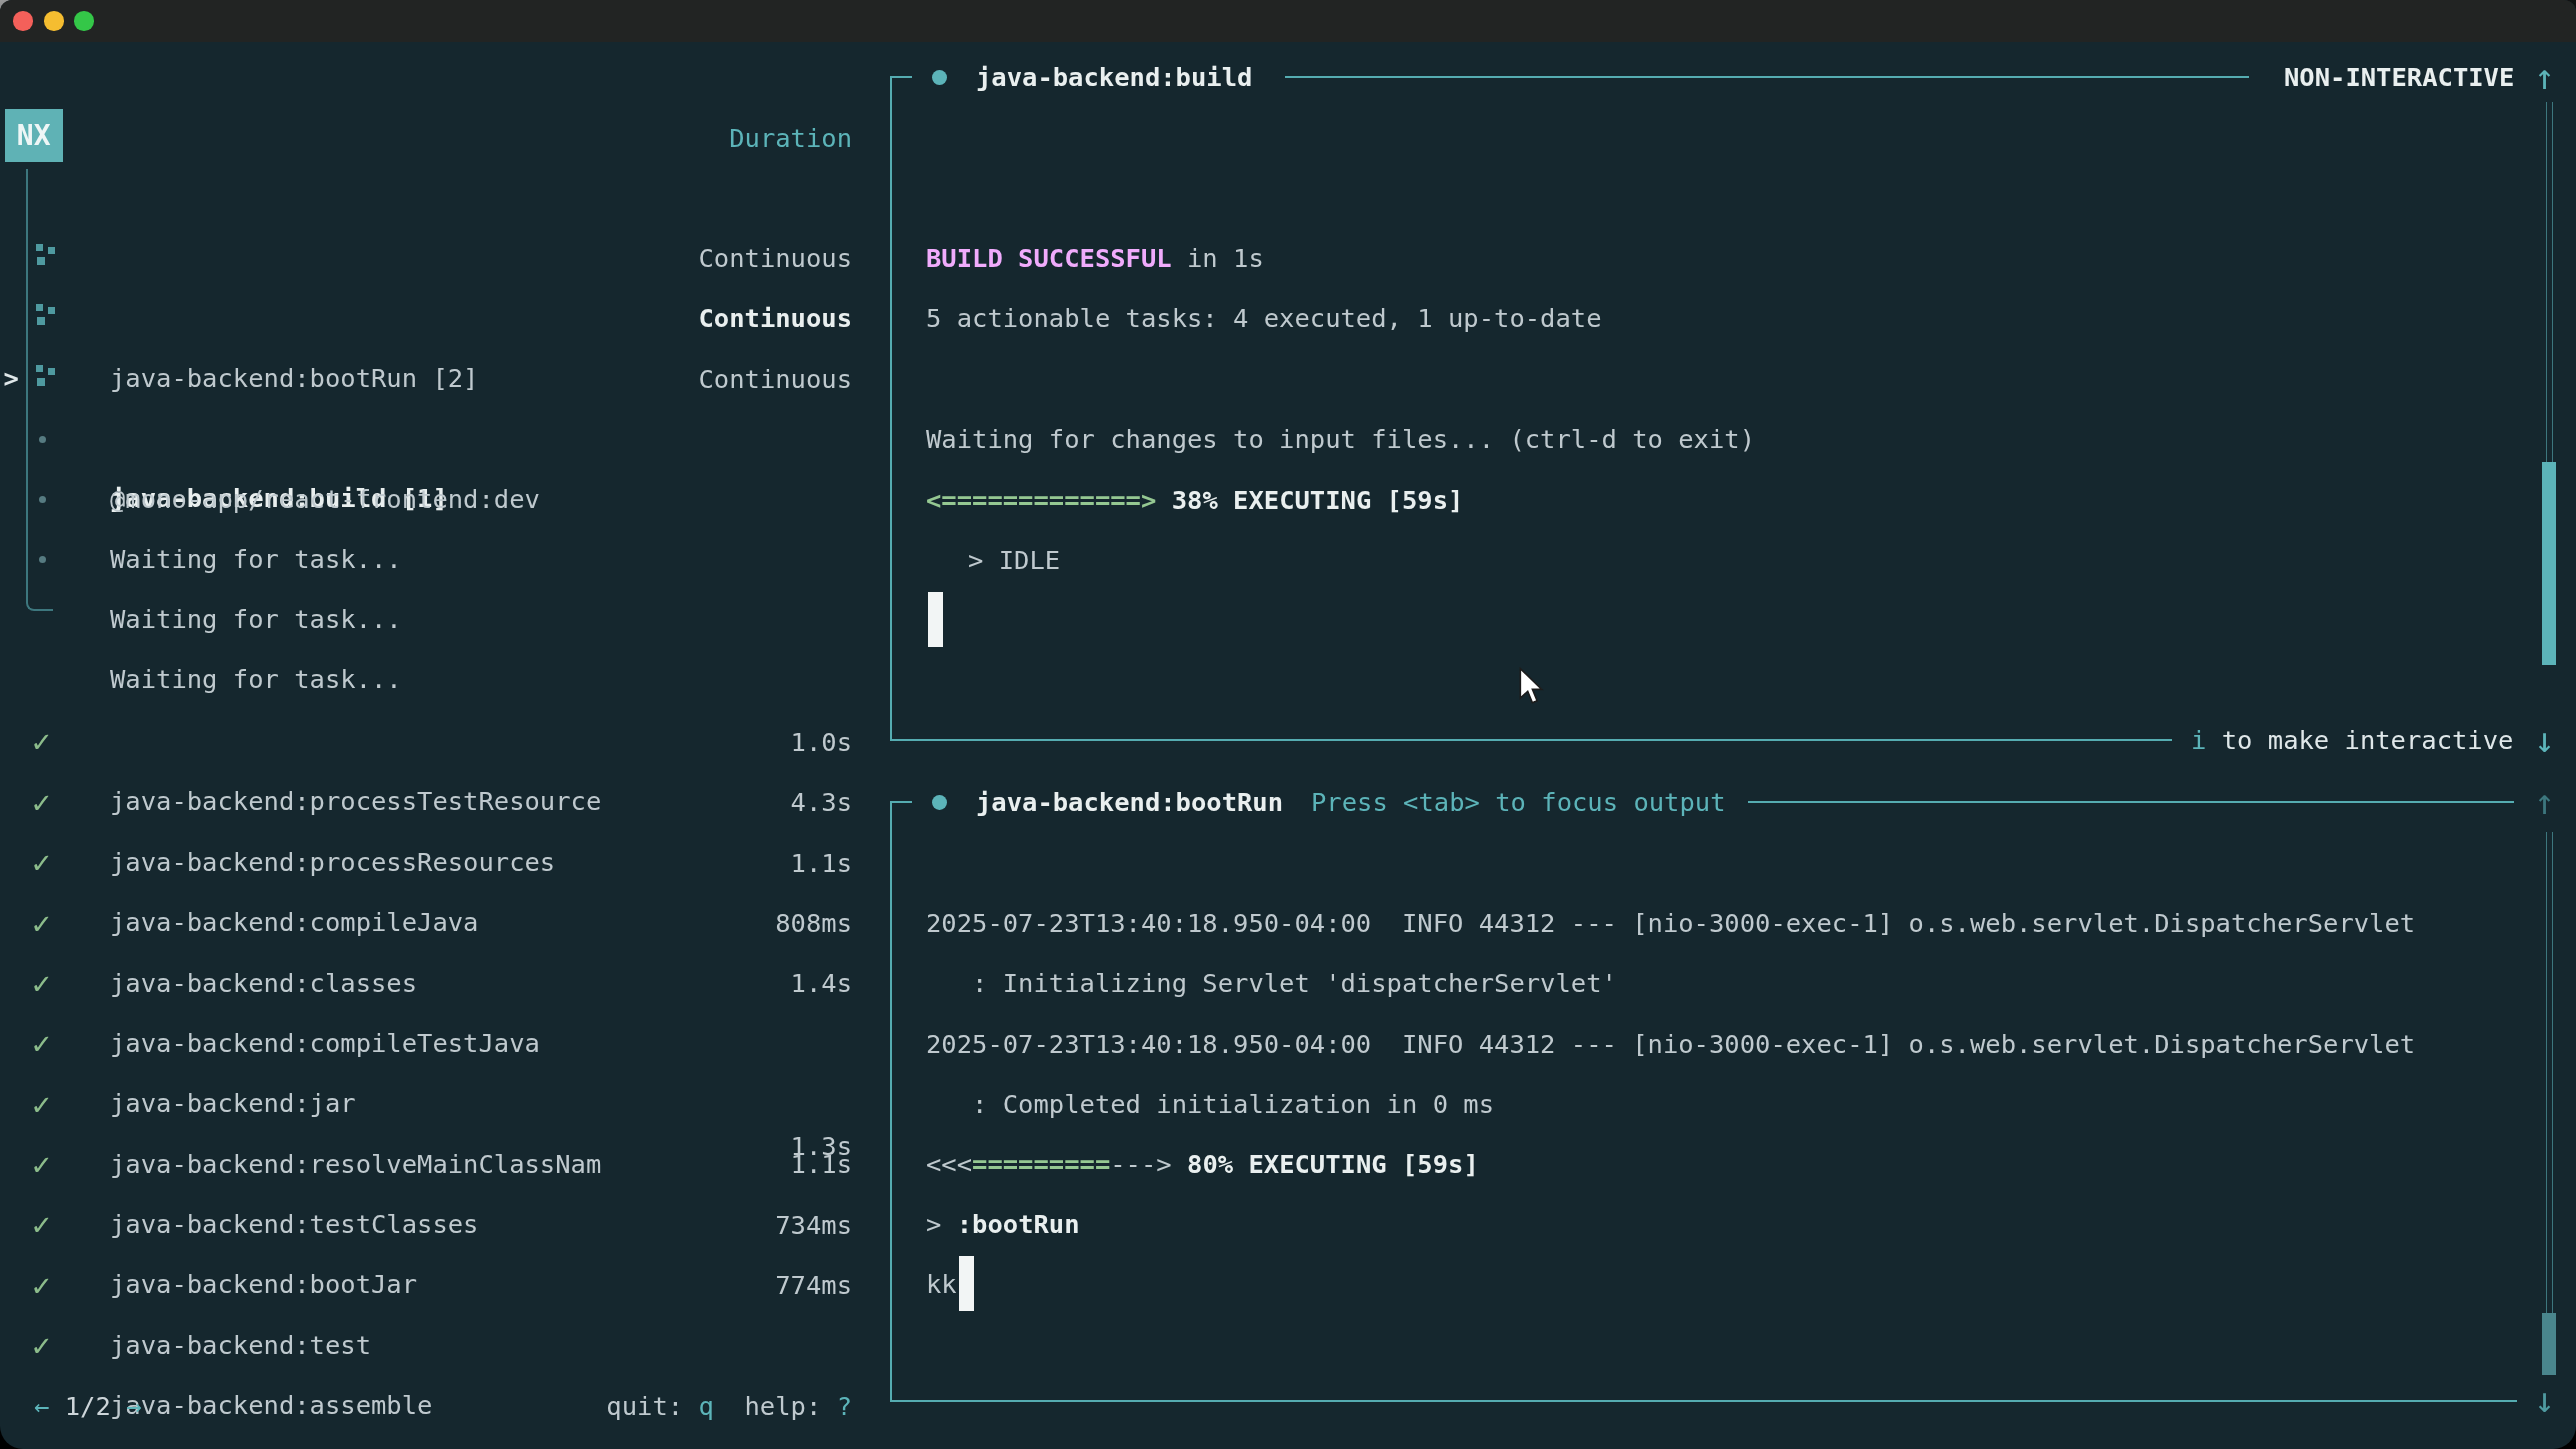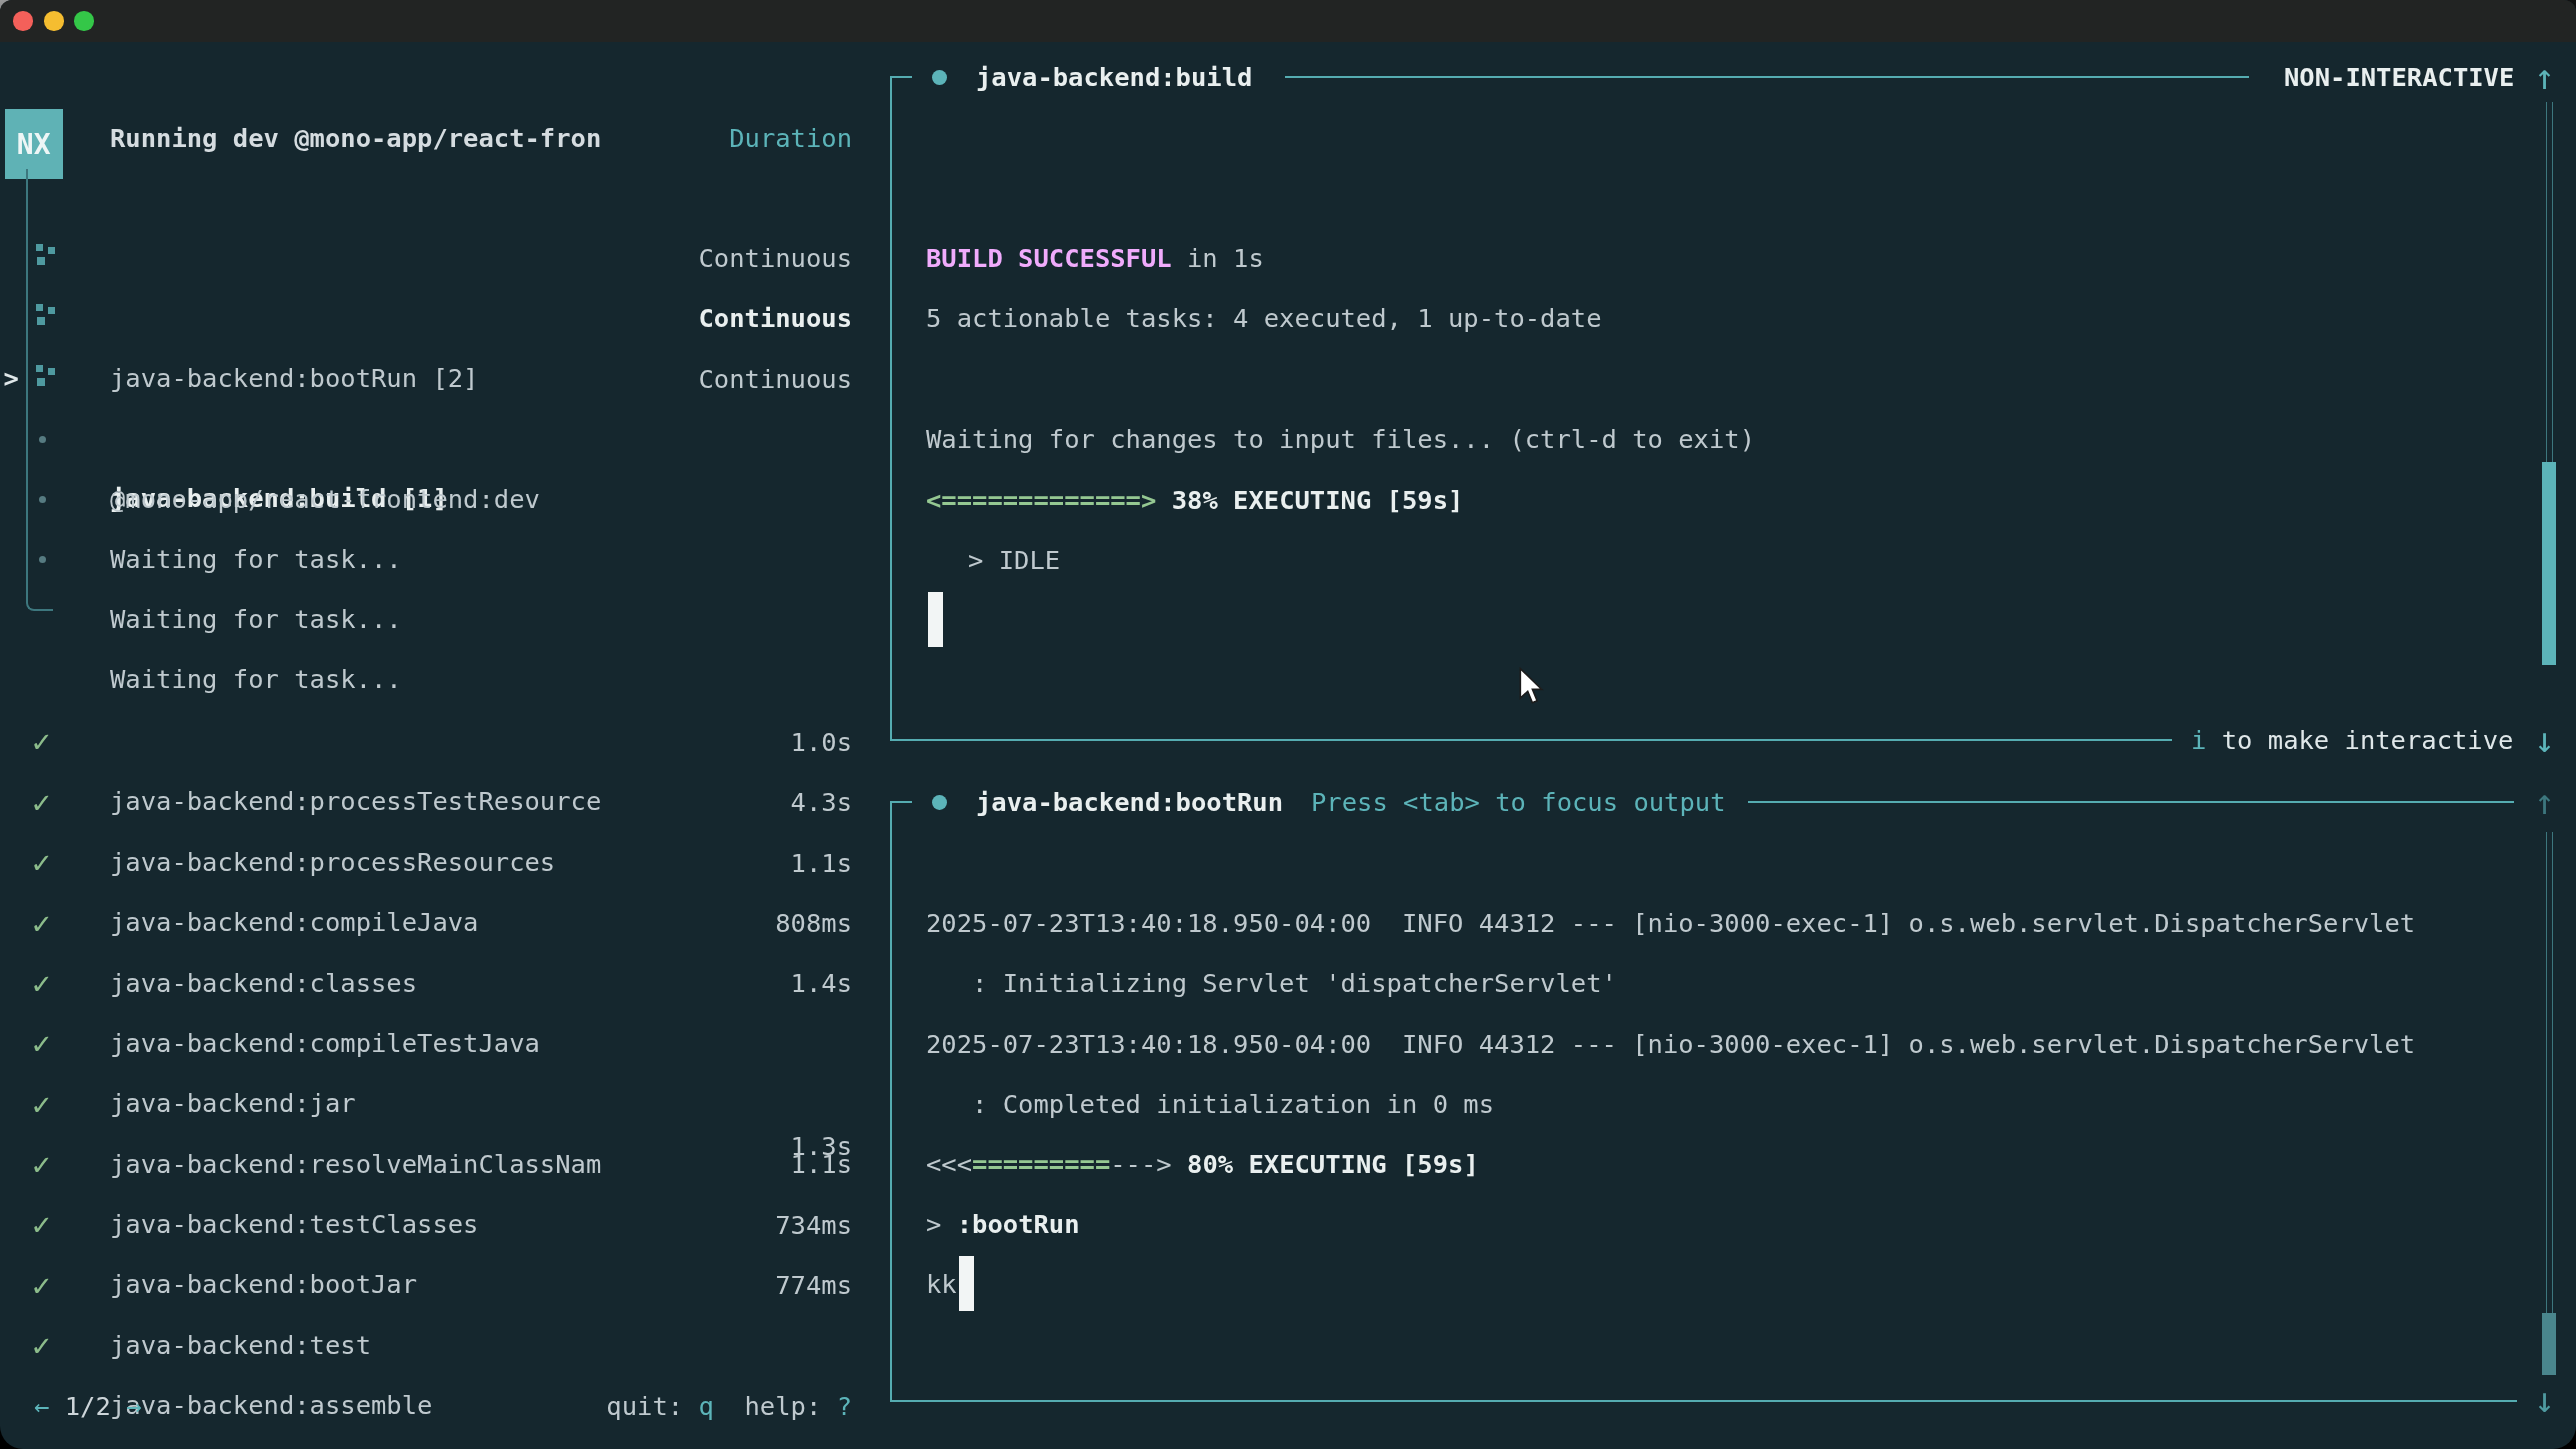--- a/index.html
+++ b/index.html
@@ -27,21 +27,21 @@
   .gray { color: #bfc9ce; }
   .lgray { color: #cdd5d9; }
   .teal { color: #5cb4b9; }
   .dimteal { color: #3d777e; }
   .midteal { color: #4f9aa0; }
   .green { color: #f0abfc; font-weight: bold; }
   .bargreen { color: #95c892; font-weight: bold; }
   .arrow-glyph { font-size: 35px; }
 
   .nx-badge {
-    position: absolute; left: 4.7px; top: 109px; width: 58px; height: 70px;
+    position: absolute; left: 4.7px; top: 109px; width: 58px; height: 53px;
     background: #5fb2b5; color: #eef6f6; font-size: 28px; font-weight: bold;
     display: flex; align-items: center; justify-content: center;
   }
   .tree-v { position: absolute; left: 25.5px; top: 169px; width: 2px; height: 423px; background: #3d777e; }
   .tree-corner {
     position: absolute; left: 25.5px; top: 592px; width: 27px; height: 19px;
     border-left: 2px solid #3d777e; border-bottom: 2px solid #3d777e; border-bottom-left-radius: 8px;
   }
   .spin { position: absolute; left: 36px; top: 16px; width: 24px; height: 25.5px; }
   .spin i { position: absolute; width: 7.4px; height: 7.4px; background: #4f9aa0; }
@@ -67,21 +67,20 @@
 <div class="window">
 
   <div class="titlebar">
     <span class="tlight tl-red"></span>
     <span class="tlight tl-yellow"></span>
     <span class="tlight tl-green"></span>
   </div>
 
   <div class="nx-badge">NX</div>
 
-  <div class="row hdr" style="left:110px;top:108px">Running dev @mono-app/react-fron</div>
   <div class="row rcol teal" style="top:108px">Duration</div>
 
   <div class="tree-v"></div>
   <div class="tree-corner"></div>
 
   <div class="row" style="left:0;top:228px;width:890px">
     <span class="spin"><i></i><i></i><i></i></span>
     <span class="name gray">java-backend:bootRun [2]</span>
   </div>
   <div class="row rcol gray" style="top:228px">Continuous</div>

